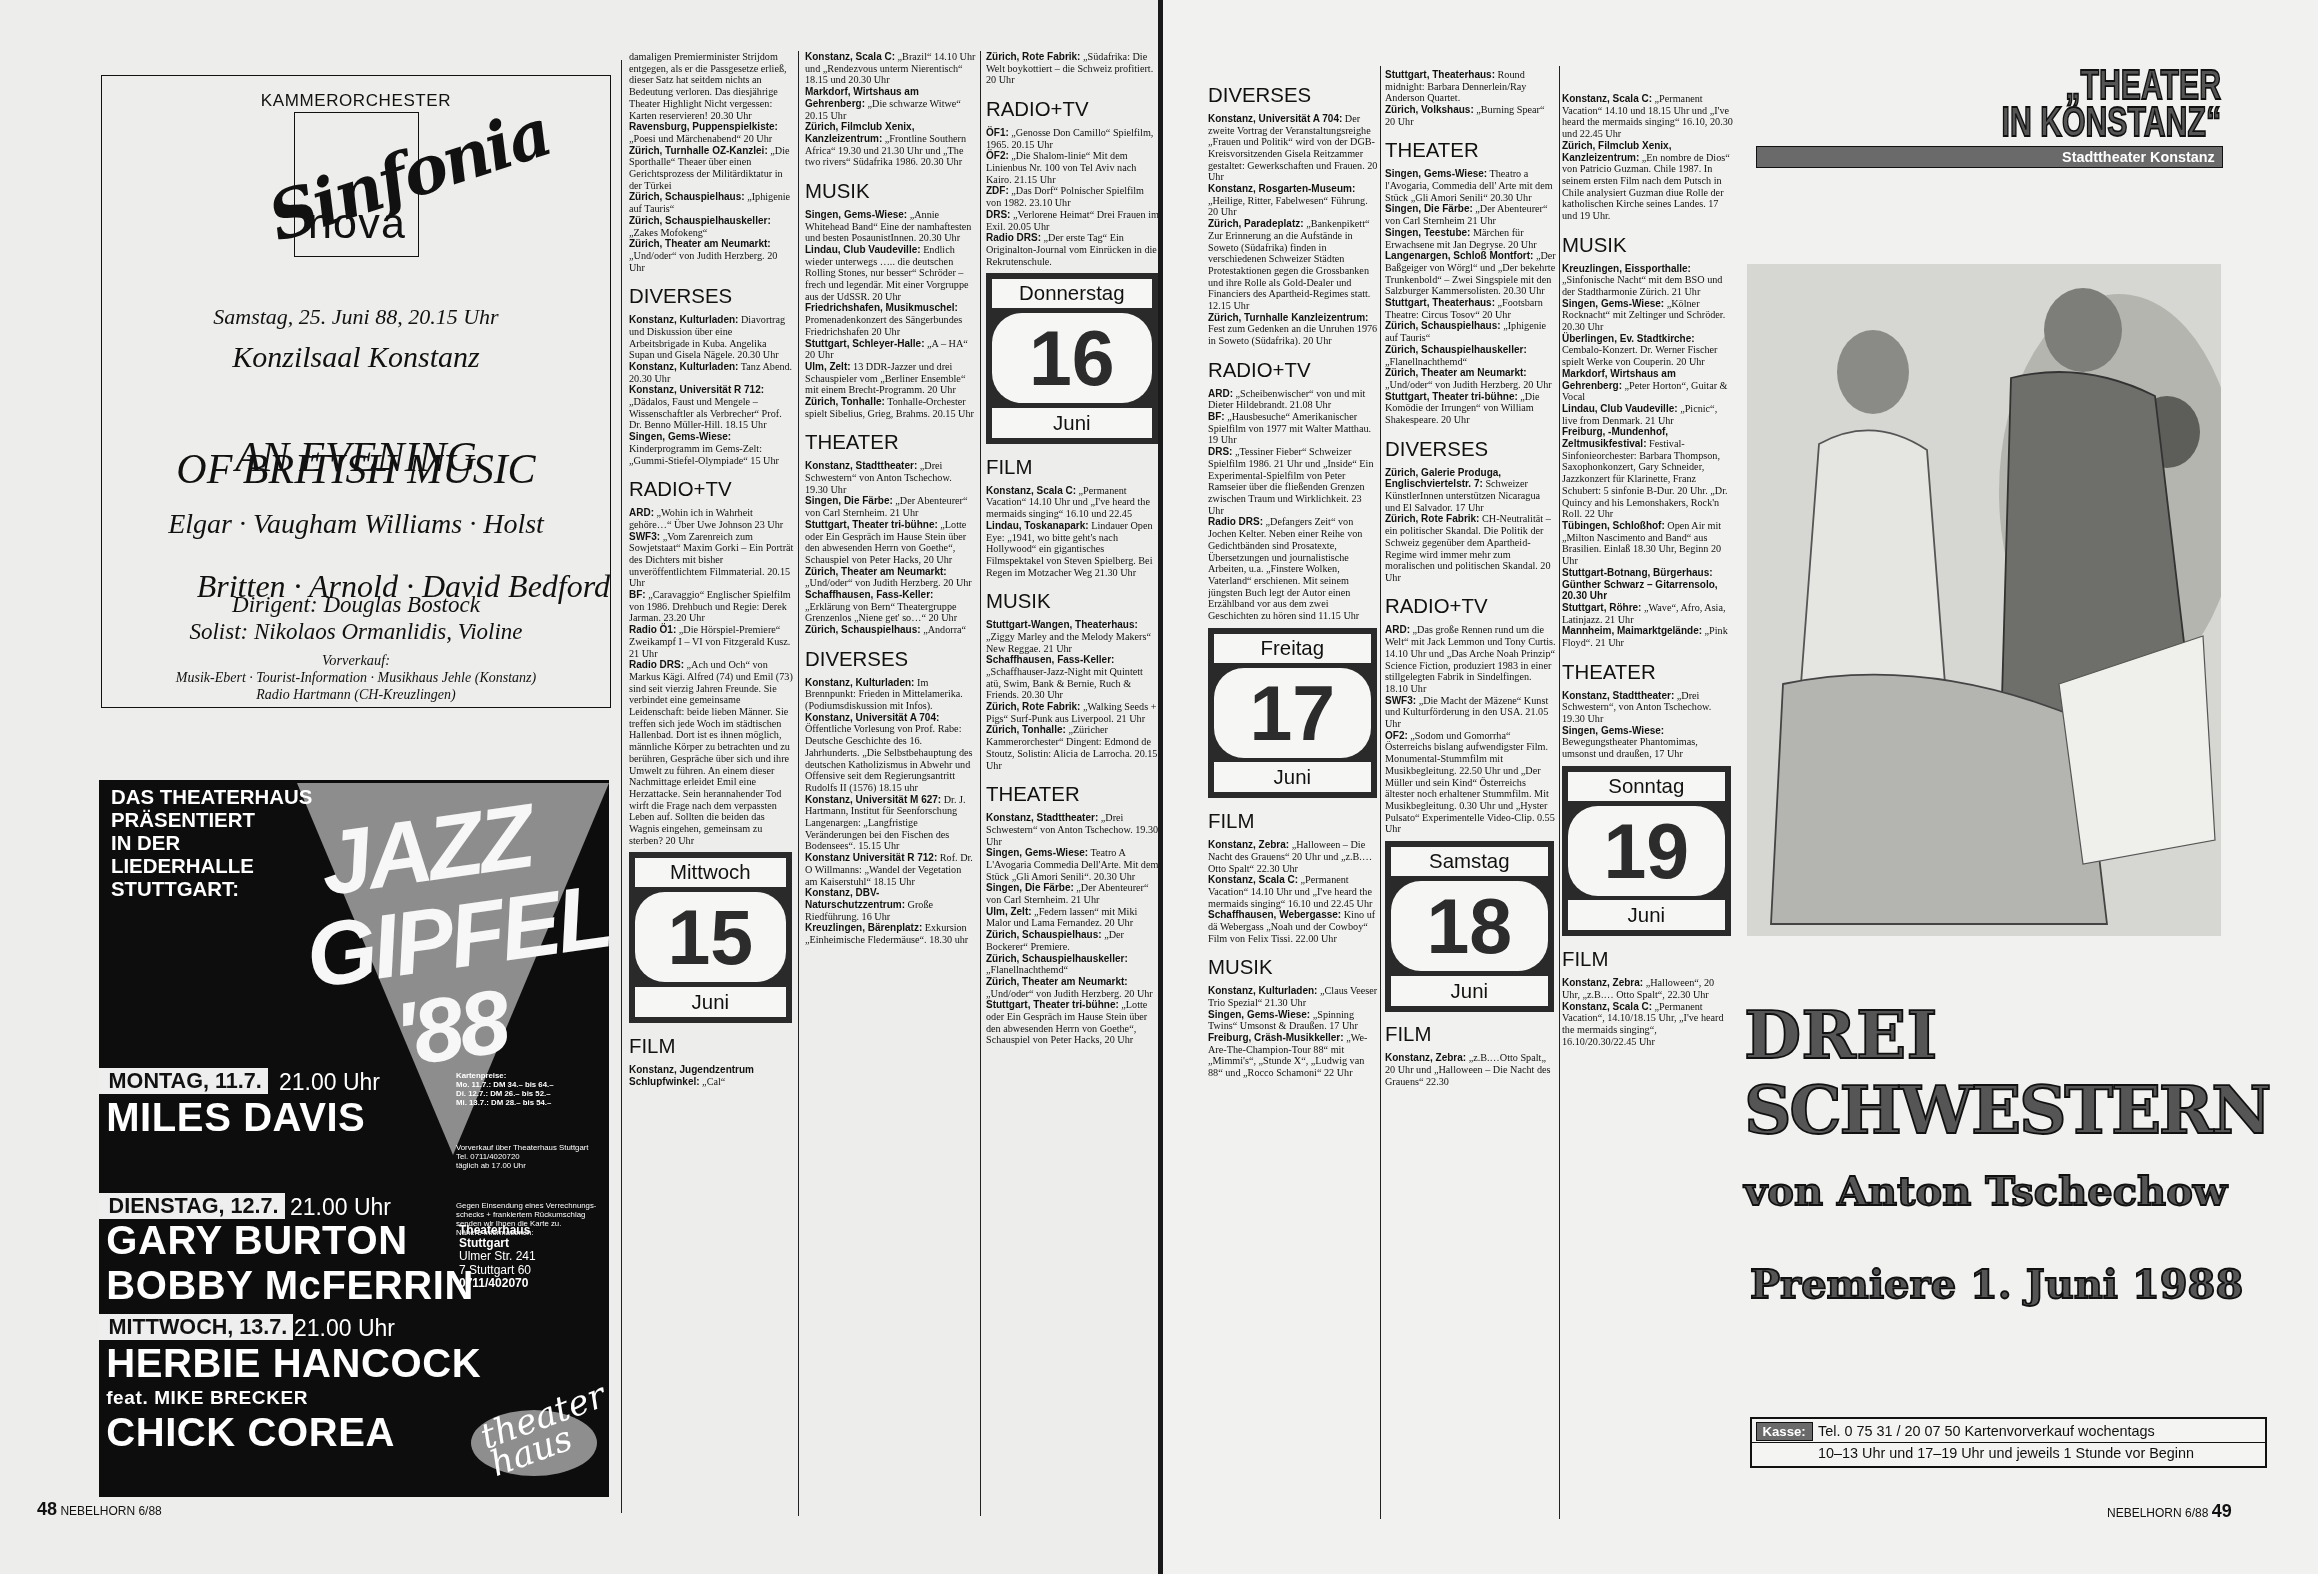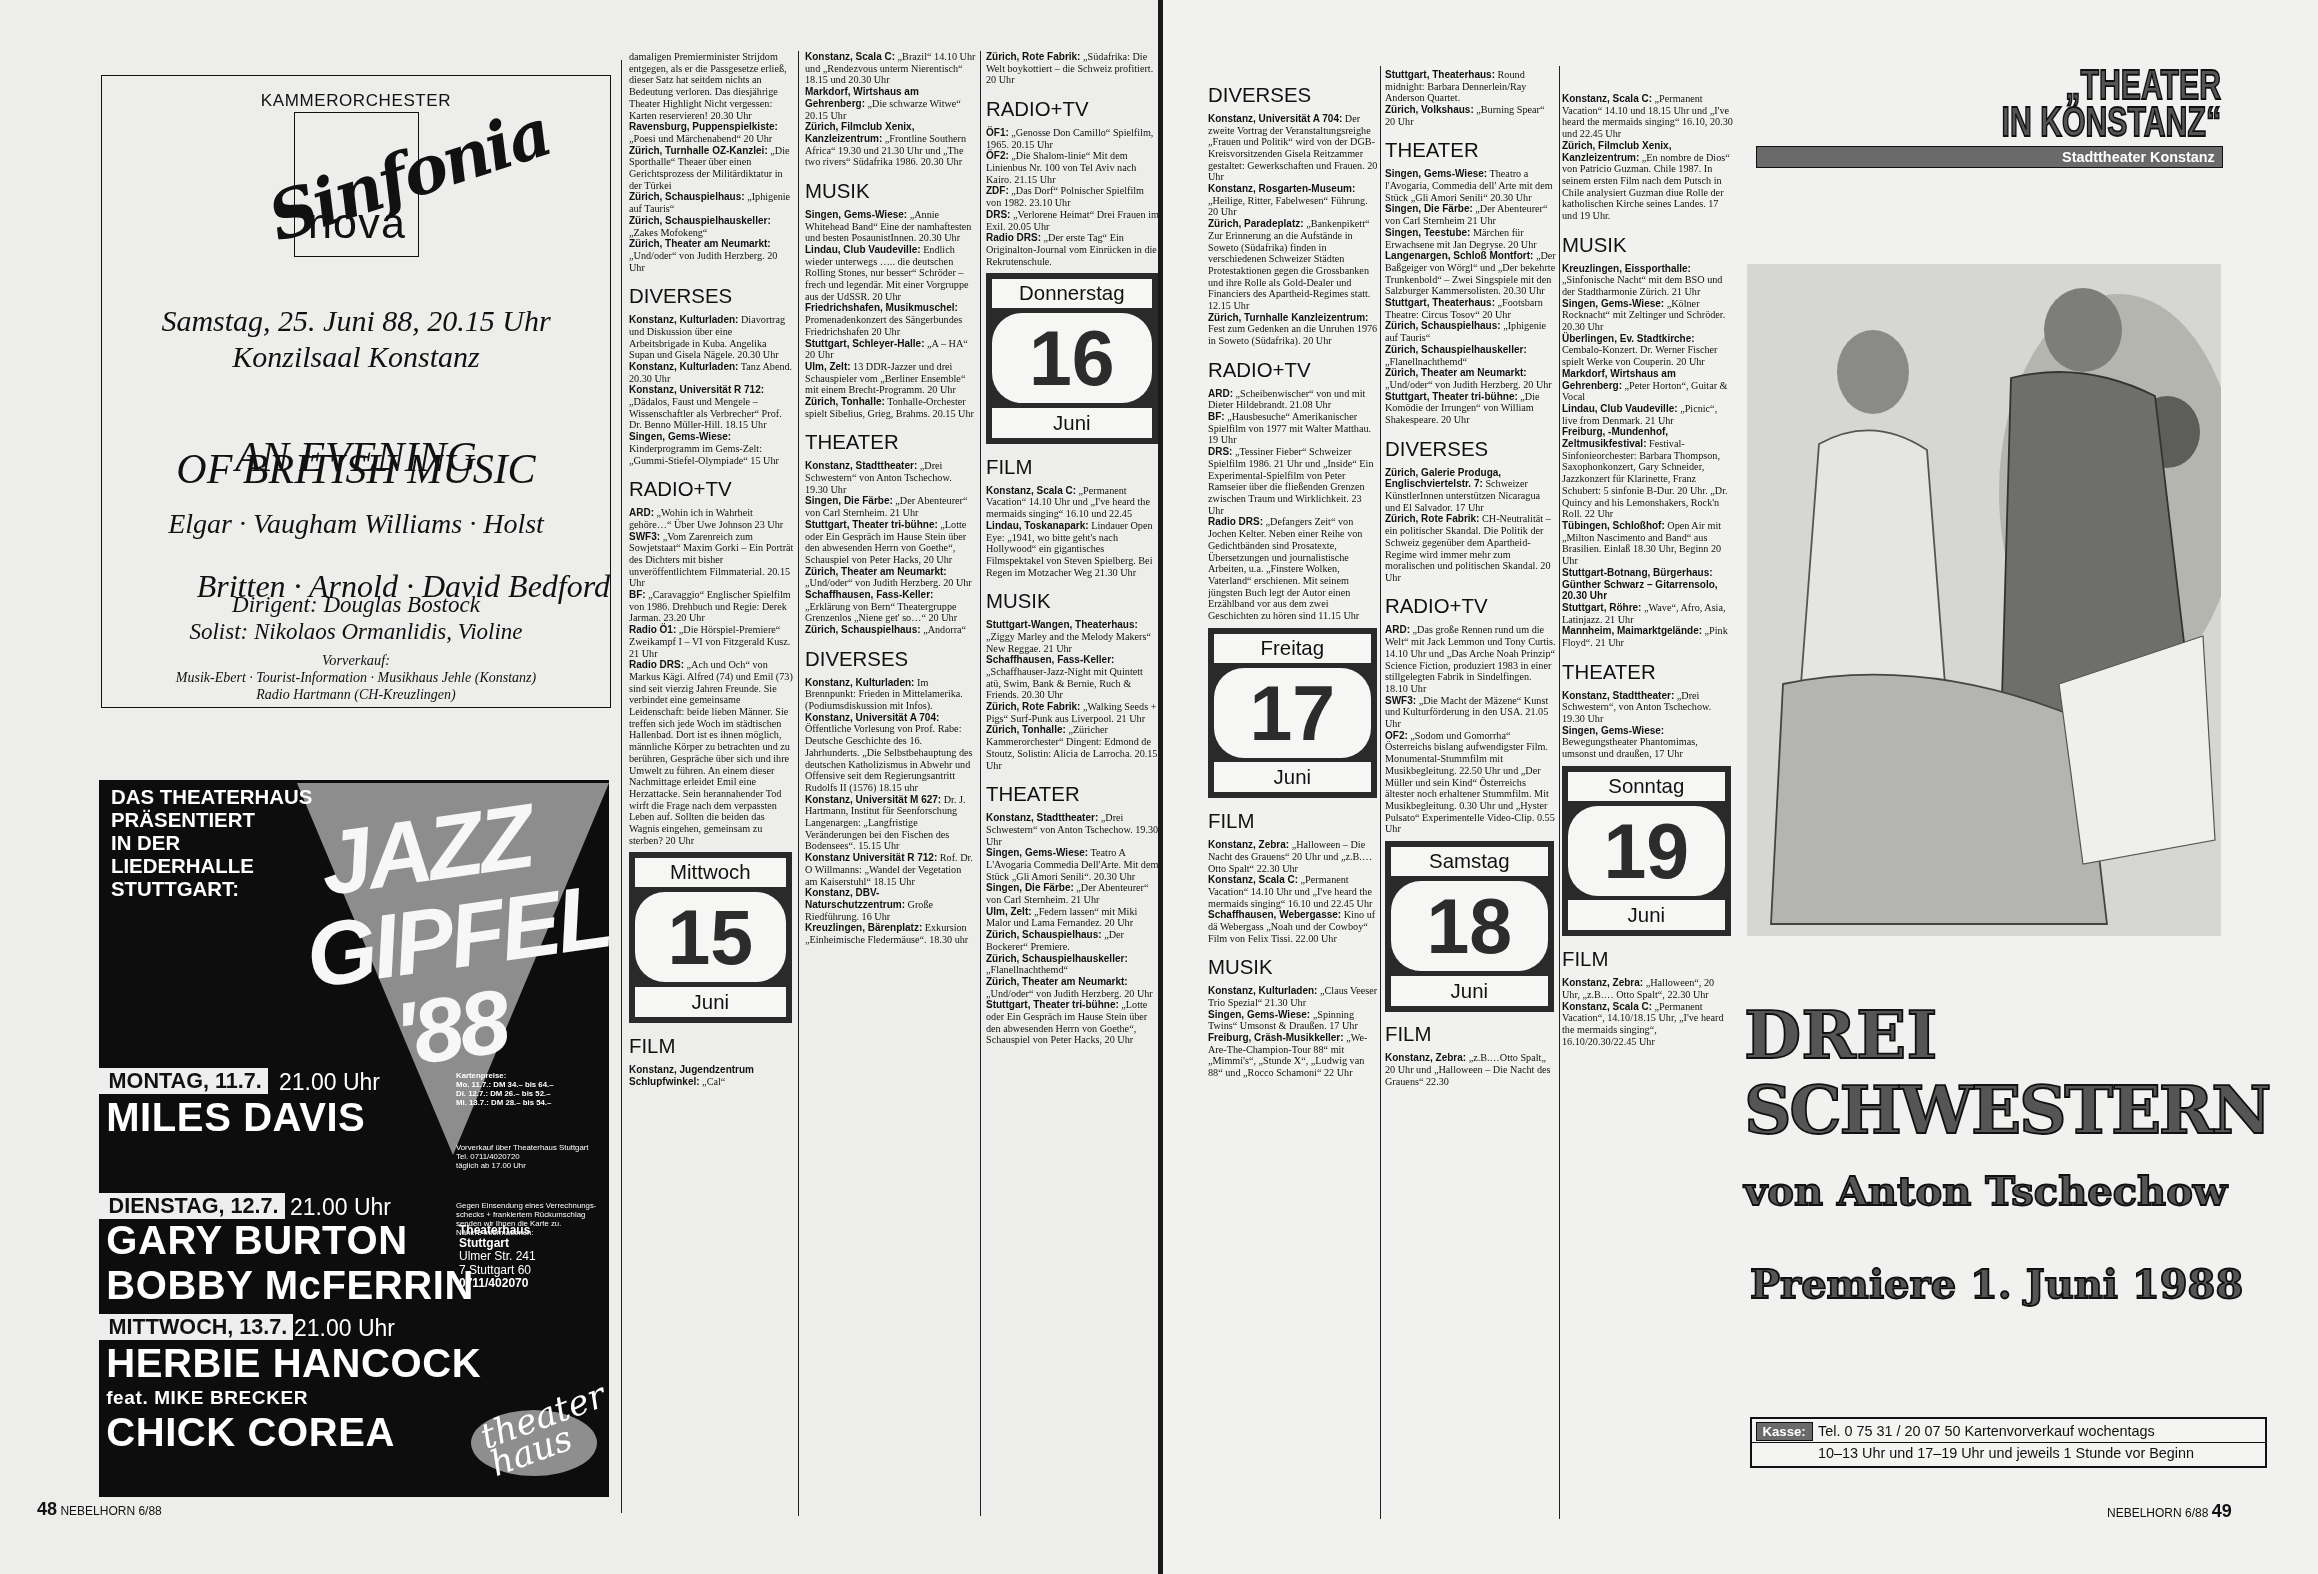--- a/index.html
+++ b/index.html
@@ -51,21 +51,21 @@
 </head>
 <body>
 
 <div class="page left">
 
   <div class="abs sinfonia">
     <div class="sinf-kammer">KAMMERORCHESTER</div>
     <div class="sinf-box"></div>
     <div class="sinf-script">Sinfonia</div>
     <div class="sinf-nova">nova</div>
-    <div class="sinf-line" style="top:228px;font-size:30px;">Samstag, 25. Juni 88, 20.15 Uhr</div>
+    <div class="sinf-line" style="top:228px;font-size:22px;">Samstag, 25. Juni 88, 20.15 Uhr</div>
     <div class="sinf-line" style="top:264px;font-size:30px;">Konzilsaal Konstanz</div>
     <div class="sinf-line" style="top:321px;font-size:42px;margin-top:36px;">AN EVENING</div>
     <div class="sinf-line" style="top:369px;font-size:42px;">OF BRITISH MUSIC</div>
     <div class="sinf-line" style="top:432px;font-size:28px;">Elgar · Vaugham Williams · Holst</div>
     <div class="sinf-line" style="top:492px;font-size:32px;text-align:right;">Britten · Arnold · David Bedford</div>
     <div class="sinf-line" style="top:516px;font-size:23px;">Dirigent: Douglas Bostock</div>
     <div class="sinf-line" style="top:543px;font-size:23px;">Solist: Nikolaos Ormanlidis, Violine</div>
     <div class="sinf-line" style="top:576px;font-size:14.4px;">Vorverkauf:</div>
     <div class="sinf-line" style="top:594px;font-size:14px;">Musik-Ebert · Tourist-Information · Musikhaus Jehle (Konstanz)</div>
     <div class="sinf-line" style="top:611px;font-size:14px;">Radio Hartmann (CH-Kreuzlingen)</div>

